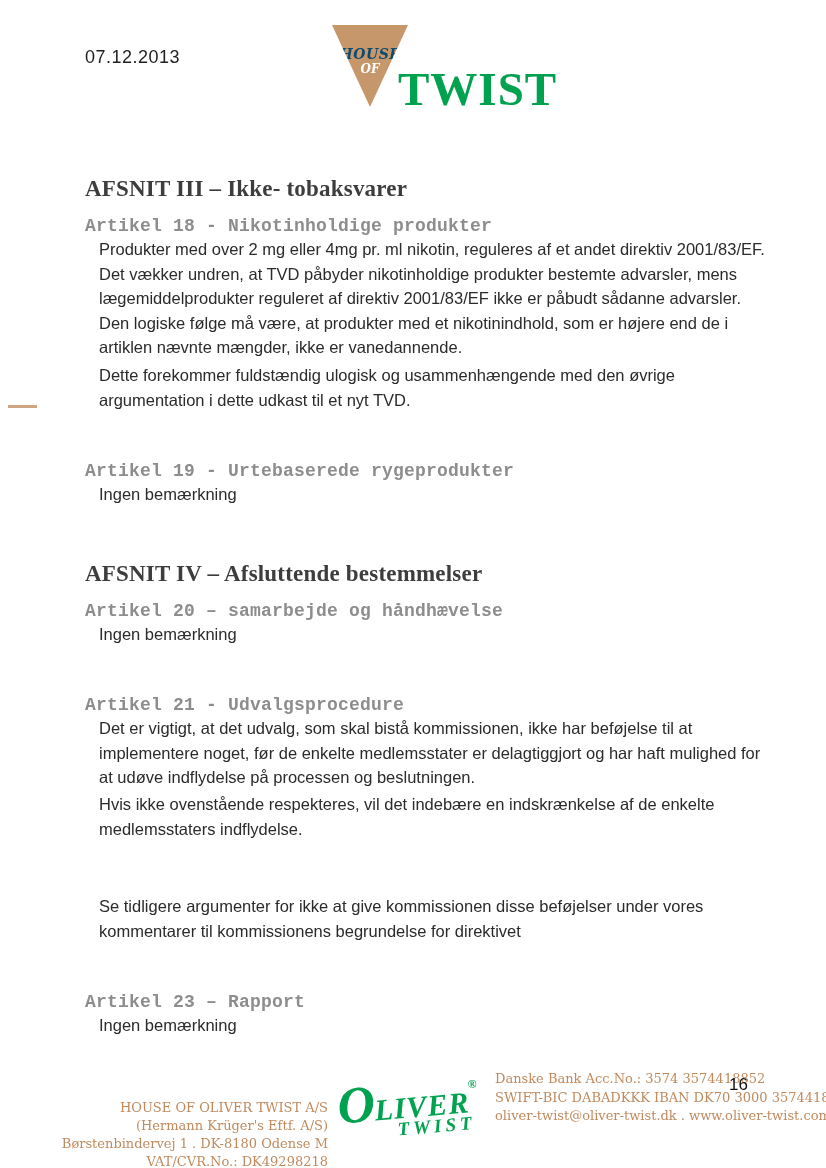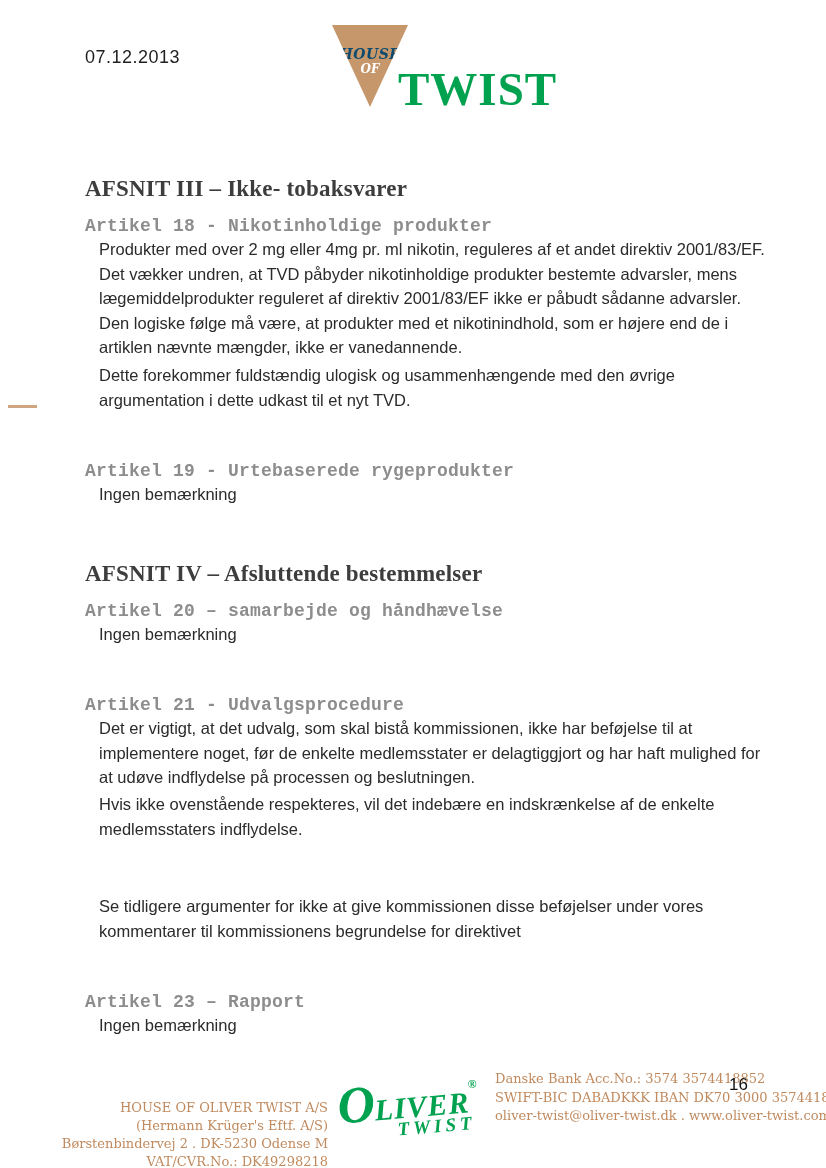--- a/index.html
+++ b/index.html
@@ -131,21 +131,21 @@
   <div class="para" style="top:792px">Hvis ikke ovenstående respekteres, vil det indebære en indskrænkelse af de enkelte medlemsstaters indflydelse.</div>
 
   <div class="para" style="top:894px">Se tidligere argumenter for ikke at give kommissionen disse beføjelser under vores kommentarer til kommissionens begrundelse for direktivet</div>
 
   <div class="h2" style="top:992px">Artikel 23 – Rapport</div>
   <div class="note" style="top:1013px">Ingen bemærkning</div>
 
   <div class="footer-company">
     <div>HOUSE OF OLIVER TWIST A/S</div>
     <div>(Hermann Krüger's Eftf. A/S)</div>
-    <div>Børstenbindervej 2 . DK-5230 Odense M</div>
+    <div>Børstenbindervej 1 . DK-8180 Odense M</div>
     <div>VAT/CVR.No.: DK49298218</div>
   </div>
 
   <div class="footer-logo">
     <div class="fl-line1"><span class="fl-o">O</span><span class="fl-rest">LIVER</span><span class="fl-reg">®</span></div>
     <div class="fl-twist">TWIST</div>
   </div>
 
   <div class="footer-contact">
     <div>Danske Bank Acc.No.: 3574 3574418852</div>

